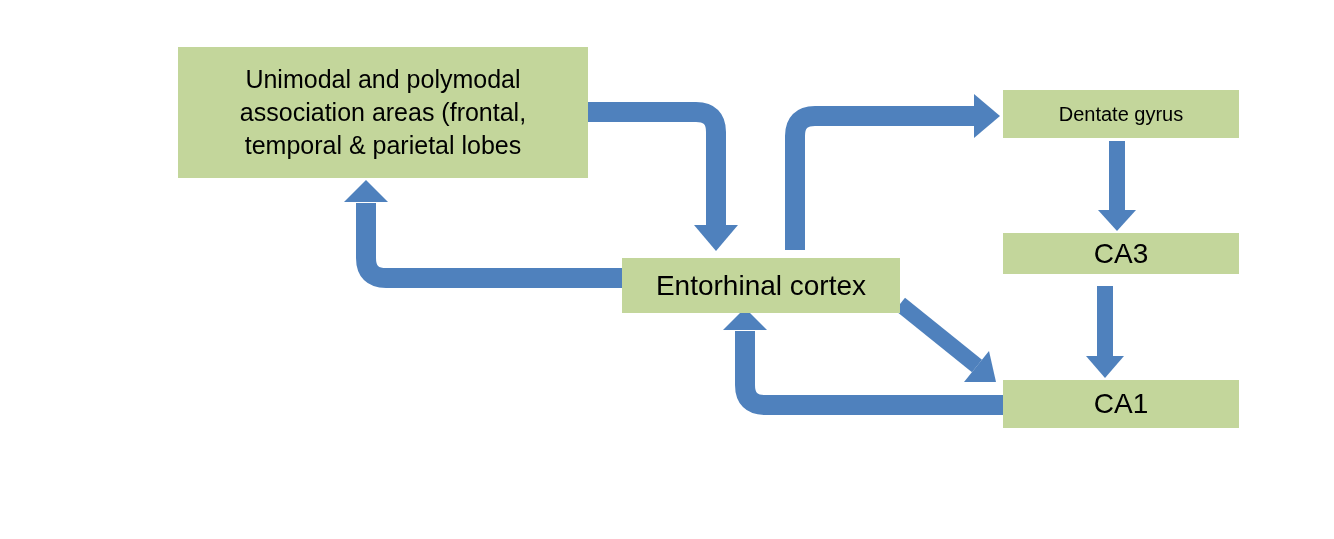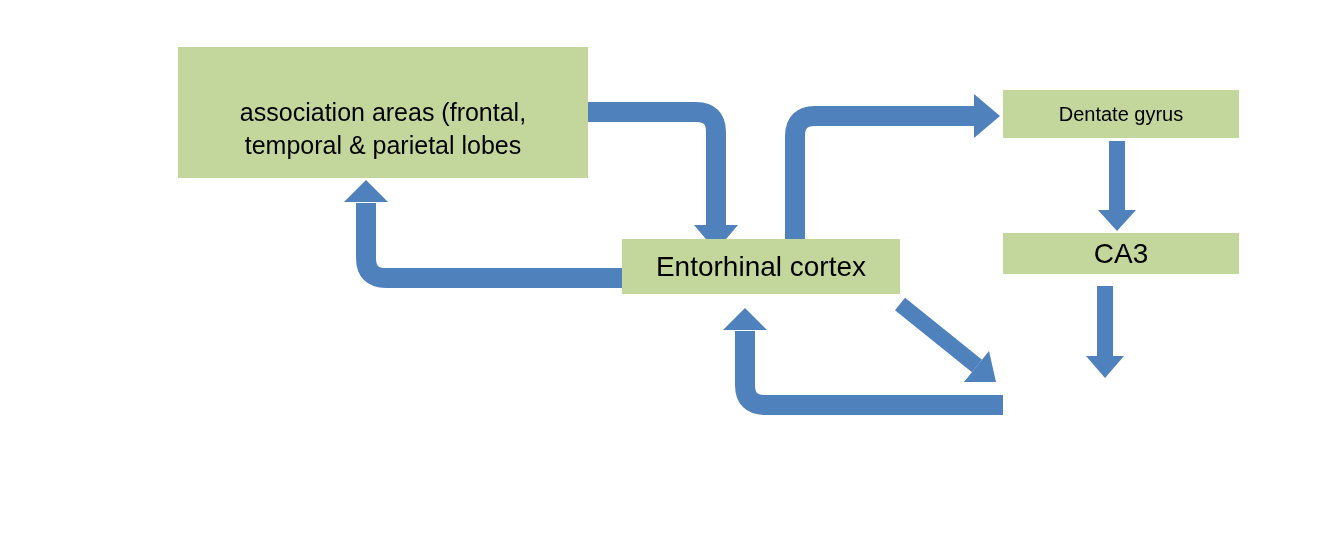--- a/index.html
+++ b/index.html
@@ -30,21 +30,21 @@
     z-index: 2;
     background: var(--box, #c3d69b);
     color: var(--text, #000000);
     display: flex;
     align-items: center;
     justify-content: center;
     text-align: center;
     box-sizing: border-box;
   }
   .box-assoc     { left: 178px; top: 47px;  width: 410px; height: 131px; font-size: 25px; line-height: 1.32; }
-  .box-entorhinal{ left: 622px; top: 239px; width: 278px; height: 55px;  font-size: 28px; }
+  .box-entorhinal{ left: 622px; top: 258px; width: 278px; height: 55px;  font-size: 28px; }
   .box-dentate   { left: 1003px; top: 90px;  width: 236px; height: 48px; font-size: 20px; }
   .box-ca3       { left: 1003px; top: 233px; width: 236px; height: 41px; font-size: 28px; }
   .box-ca1       { left: 1003px; top: 380px; width: 236px; height: 48px; font-size: 28px; }
 </style>
 </head>
 <body>
 
 <div class="canvas" style="--box: #c3d69b; --arrow: #4f81bd; --text: #000000; --bg: #ffffff;">
 
   <svg class="arrows" width="1334" height="539" viewBox="0 0 1334 539" aria-hidden="true">
@@ -80,32 +80,35 @@
     </g>
 
     <g>
       <path class="shaft w20" d="M622 278 H386 Q366 278 366 258 V203"></path>
       <polygon class="head" points="344,202 388,202 366,180"></polygon>
     </g>
   </svg>
 
   <div class="box box-assoc">
     <div>
-      <br>
+      <span>Unimodal and polymodal</span><br>
       <span>association areas (frontal,</span><br>
       <span>temporal &amp; parietal lobes</span>
     </div>
   </div>
 
   <div class="box box-entorhinal">
     <span>Entorhinal cortex</span>
   </div>
 
   <div class="box box-dentate">
     <span>Dentate gyrus</span>
   </div>
 
   <div class="box box-ca3">
     <span>CA3</span>
   </div>
 
+  <div class="box box-ca1">
+    <span>CA1</span>
+  </div>
 
 </div>
 
 </body></html>

